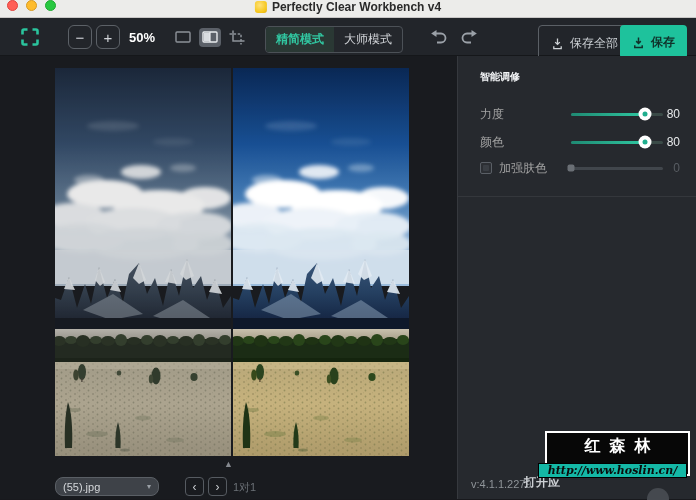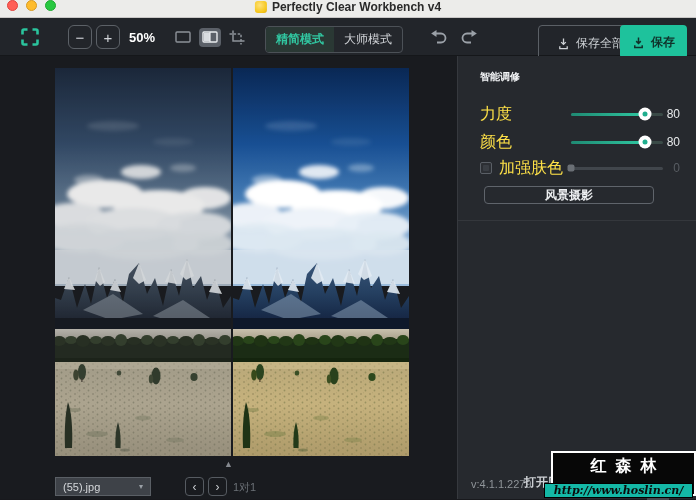--- a/index.html
+++ b/index.html
@@ -31,52 +31,52 @@
   #zoom-level { position:absolute; left:129px; top:12px; color:#fff; font-size:13px; font-weight:bold; }
   .view-icons { position:absolute; left:172px; top:9px; display:flex; gap:5px; align-items:center; height:20px; }
   .vi { display:flex; align-items:center; justify-content:center; width:22px; height:19px; border-radius:4px; }
   .vi.active { background:#5b6068; }
   .segmented { position:absolute; left:265px; top:8px; display:flex; border:1px solid #4c5157;
     border-radius:4px; overflow:hidden; background:#24272c; }
   .seg { padding:4px 10px; font-size:12px; color:#d0d3d7; white-space:nowrap; }
   .seg.active { background:#2a3834; color:#31c6a0; font-weight:bold; }
   .hist { position:absolute; top:10px; width:20px; height:18px; }
   #undo { left:428px; } #redo { left:460px; }
-  #save-all { position:absolute; left:538px; top:7px; height:36px; padding:0 18px;
+  #save-all { position:absolute; left:538px; top:7px; height:36px; padding:0 12px;
     display:flex; align-items:center; gap:6px; border:1px solid #5b6066; border-radius:4px;
     color:#ced2d6; font-size:12px; }
   #save { position:absolute; right:9px; top:7px; height:25px; padding:17px 12px;
     display:flex; align-items:center; gap:6px; background:#1ec29c; border-radius:4px;
     color:#10312a; font-size:12px; font-weight:bold; }
 
   
   .main { display:flex; height:443px; }
   .canvas { position:relative; flex:1; background:#191b1f; }
   .img-panel { position:absolute; top:12px; width:176px; height:388px; overflow:hidden; }
   #panel-before { left:55px; filter:saturate(0.5) brightness(0.93) contrast(0.96); }
   #panel-after  { left:233px; filter:saturate(1.1); }
   .img-panel svg { display:block; width:176px; height:388px; }
 
   .reveal-arrow { position:absolute; left:224px; top:403px; font-size:9px; color:#85898f; }
-  .file-select { position:absolute; left:55px; top:421px; width:96px; height:19px;
-    background:#3e4248; border:1px solid #5a5f65; border-radius:0; display:flex;
+  .file-select { position:absolute; left:55px; top:421px; width:104px; height:19px;
+    background:#3e4248; border:1px solid #5a5f65; border-radius:8px; display:flex;
     align-items:center; padding:0 7px; color:#d4d7da; font-size:11px; }
   .file-select .caret { margin-left:auto; font-size:8px; color:#9aa0a6; }
   .nav-btn { position:absolute; top:421px; width:19px; height:19px; border:1px solid #565b61;
     border-radius:4px; color:#c9cdd1; font-size:12px; display:flex; align-items:center;
     justify-content:center; line-height:1; }
   #nav-prev { left:185px; } #nav-next { left:208px; }
   .ratio { position:absolute; left:233px; top:424px; font-size:11px; color:#6b7076; }
 
   
   .sidebar { position:relative; width:239px; background:#26292e; border-left:1px solid #36393e; }
   .sb-title { margin:14px 0 0 22px; font-size:10px; font-weight:bold; color:#f2f4f6; }
   .row { display:flex; align-items:center; height:28px; padding:0 16px 0 22px; }
   .row.first { margin-top:16px; }
-  .row .lbl { flex:0 0 91px; font-size:16px; color:#fde047; }
+  .row .lbl { flex:0 0 91px; font-size:12px; color:#a3a3a3; }
   .row.skin { height:24px; }
   .row.skin .lbl { flex:0 0 72px; }
   .checkbox { width:12px; height:12px; border:1px solid #5a5f66; border-radius:2px;
     background:#2c2f34; margin-right:7px; position:relative; }
   .checkbox::after { content:""; position:absolute; inset:2px; background:#3a3e44; border-radius:1px; }
   .track { position:relative; flex:0 0 92px; height:3px; border-radius:2px; background:#3a4a47; }
   .track .fill { position:absolute; left:0; top:0; bottom:0; border-radius:2px;
     width:calc(var(--val,0) * 1%); background:linear-gradient(90deg,#1f8a73,#2fc7a1); }
   .track .thumb { position:absolute; top:50%; left:calc(var(--val,0) * 1%);
     transform:translate(-50%,-50%); width:13px; height:13px; border-radius:50%; background:#fff; }
@@ -89,22 +89,22 @@
   .preset-btn { display:block; margin:6px 0 0 26px; width:170px; height:18px;
     border:1px solid #5f646b; border-radius:4px; background:transparent; color:#eceef0;
     font-size:12px; font-weight:bold; line-height:16px; text-align:center; }
   .sb-divider { margin-top:16px; height:1px; background:#34373c; }
   .version { position:absolute; left:13px; bottom:9px; font-size:11px; color:#8f9499; }
   .open-text { position:absolute; left:66px; bottom:8px; font-size:12px; font-weight:bold; color:#cdd0d4; white-space:nowrap; }
   .help-circle { position:absolute; right:27px; bottom:-11px; width:22px; height:22px;
     border-radius:50%; background:#45494f; }
 
   
-  .watermark { position:absolute; right:0; top:431px; width:145px; height:45px;
-    background:#070707; border:2px solid #fff; z-index:50;margin-top:20px; }
+  .watermark { position:absolute; right:6px; top:431px; width:145px; height:45px;
+    background:#070707; border:2px solid #fff; z-index:50; }
   .wm-name { margin-top:3px; text-align:center; font-size:16px; font-weight:bold;
     color:#fff; letter-spacing:9px; text-indent:9px; white-space:nowrap; }
   .wm-url { position:absolute; left:-9px; right:1px; bottom:-4px; height:15px;
     background:#14b8a6; border:1px solid #000; color:#0b0b0b; font-size:11px; font-weight:bold;
     font-style:italic; text-align:center; line-height:13px; white-space:nowrap;
     font-family:"DejaVu Serif", serif; }
   svg { display:block; }
 </style>
 </head>
 <body>
@@ -340,21 +340,20 @@
 
       <div class="row skin">
         <span class="checkbox"></span>
         <span class="lbl">加强肤色</span>
         <span class="track disabled" style="--val: 0;">
           <span class="thumb"></span>
         </span>
         <span class="val dim">0</span>
       </div>
 
-      <button class="preset-btn">风景摄影</button>
 
       <div class="sb-divider"></div>
 
       <span class="help-circle"></span>
       <span class="version">v:4.1.1.2279</span>
       <span class="open-text">打开应</span>
     </div>
   </div>
 
   <div class="watermark">

